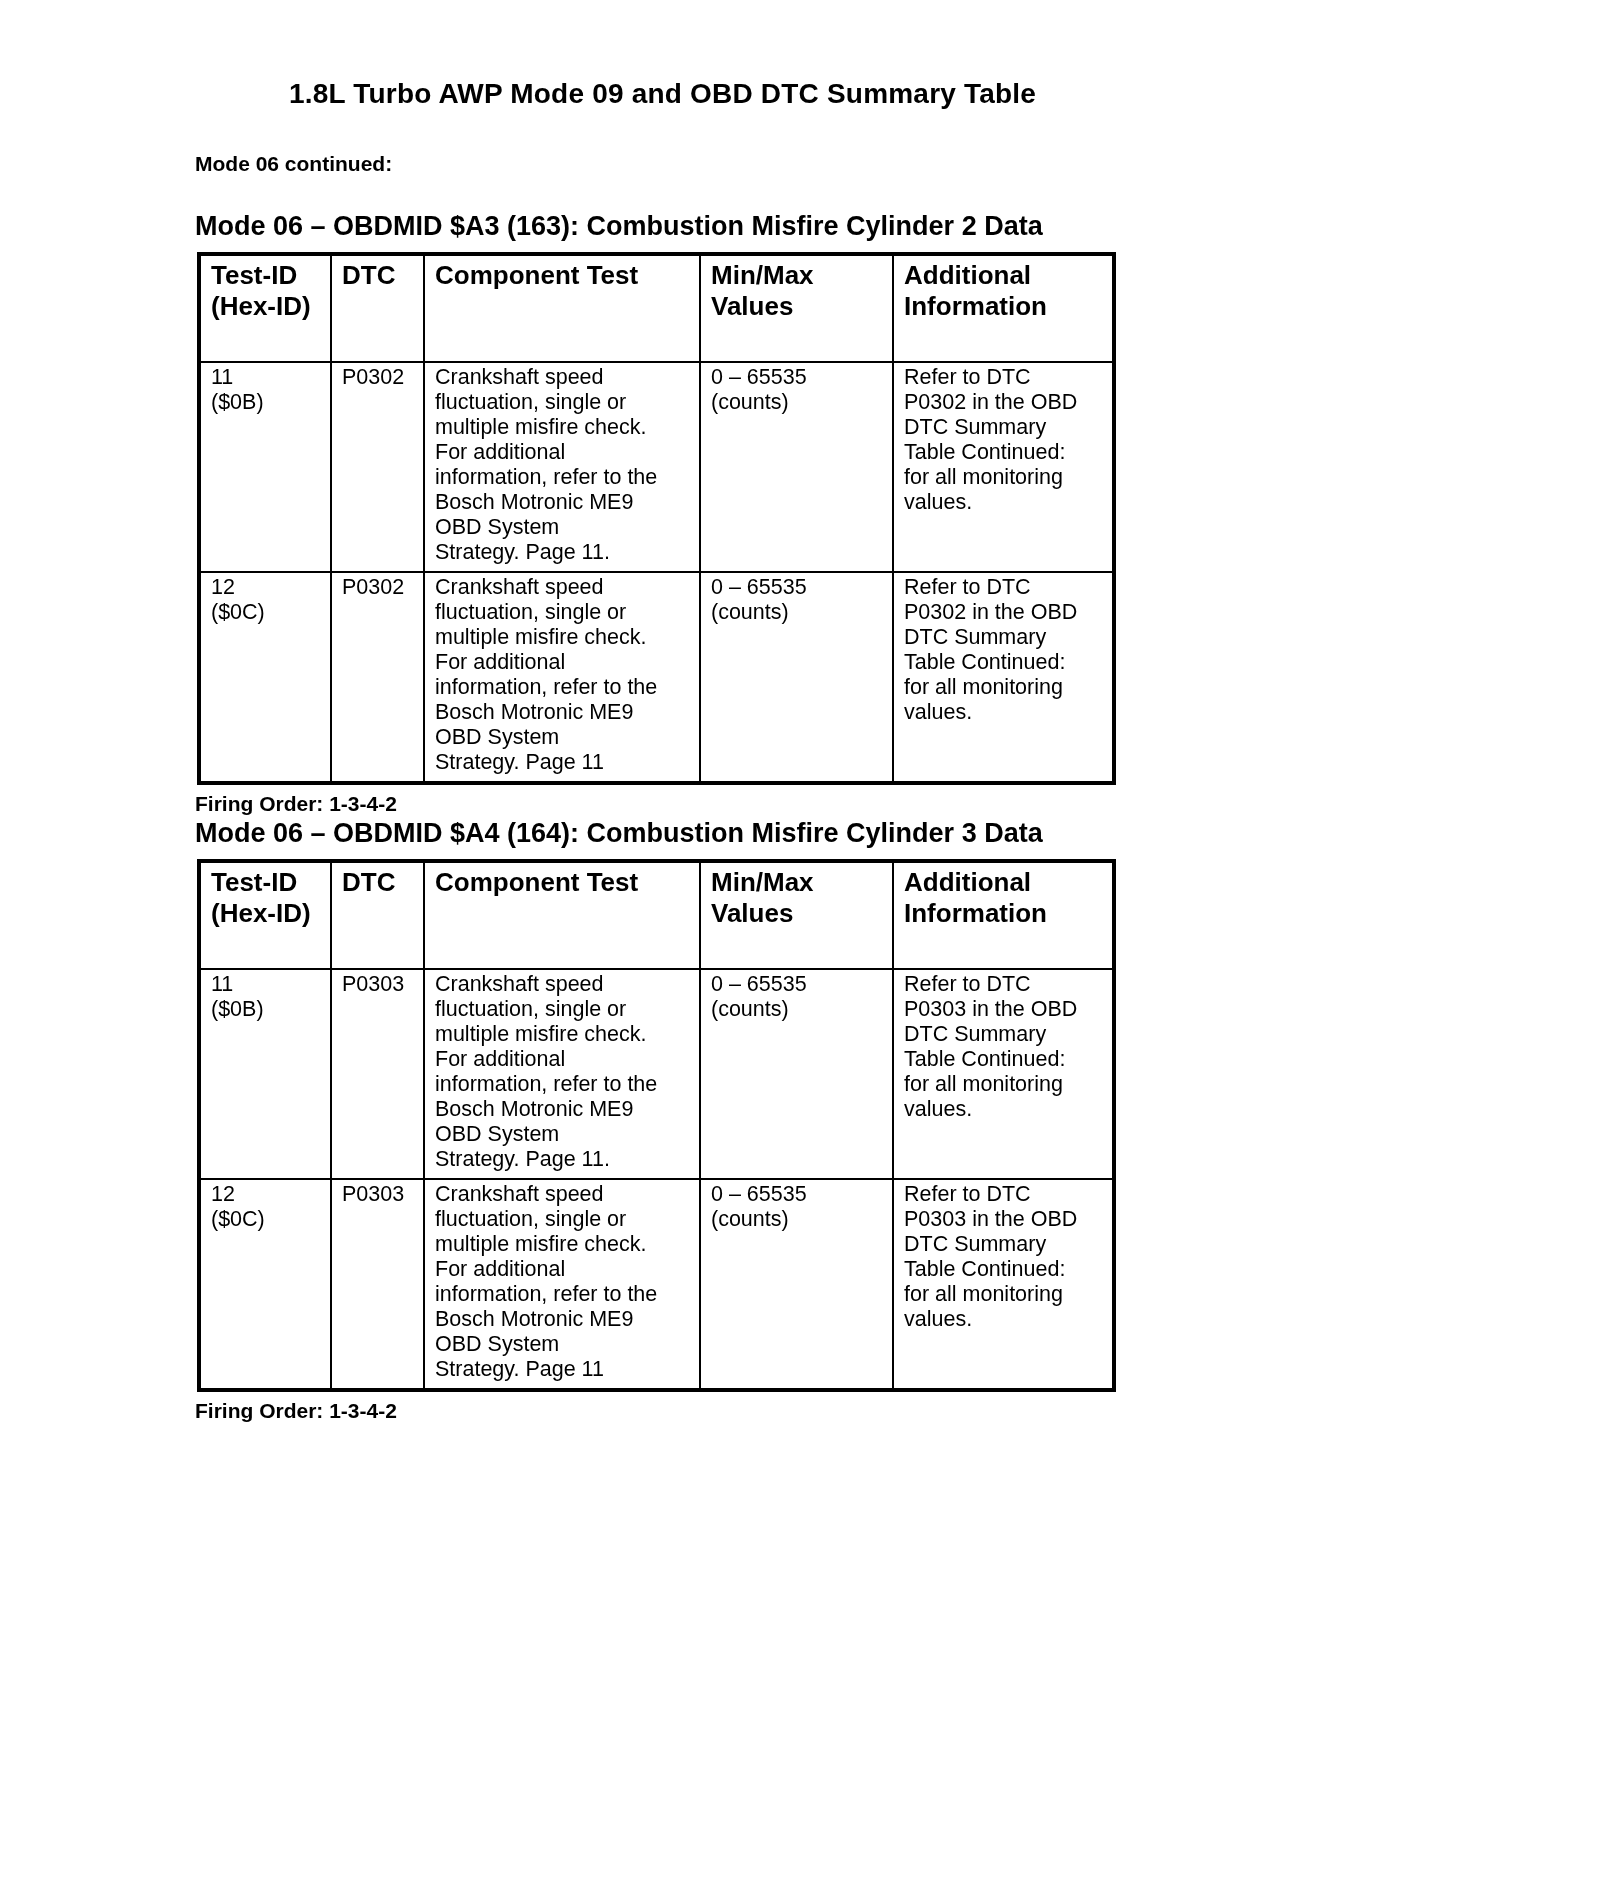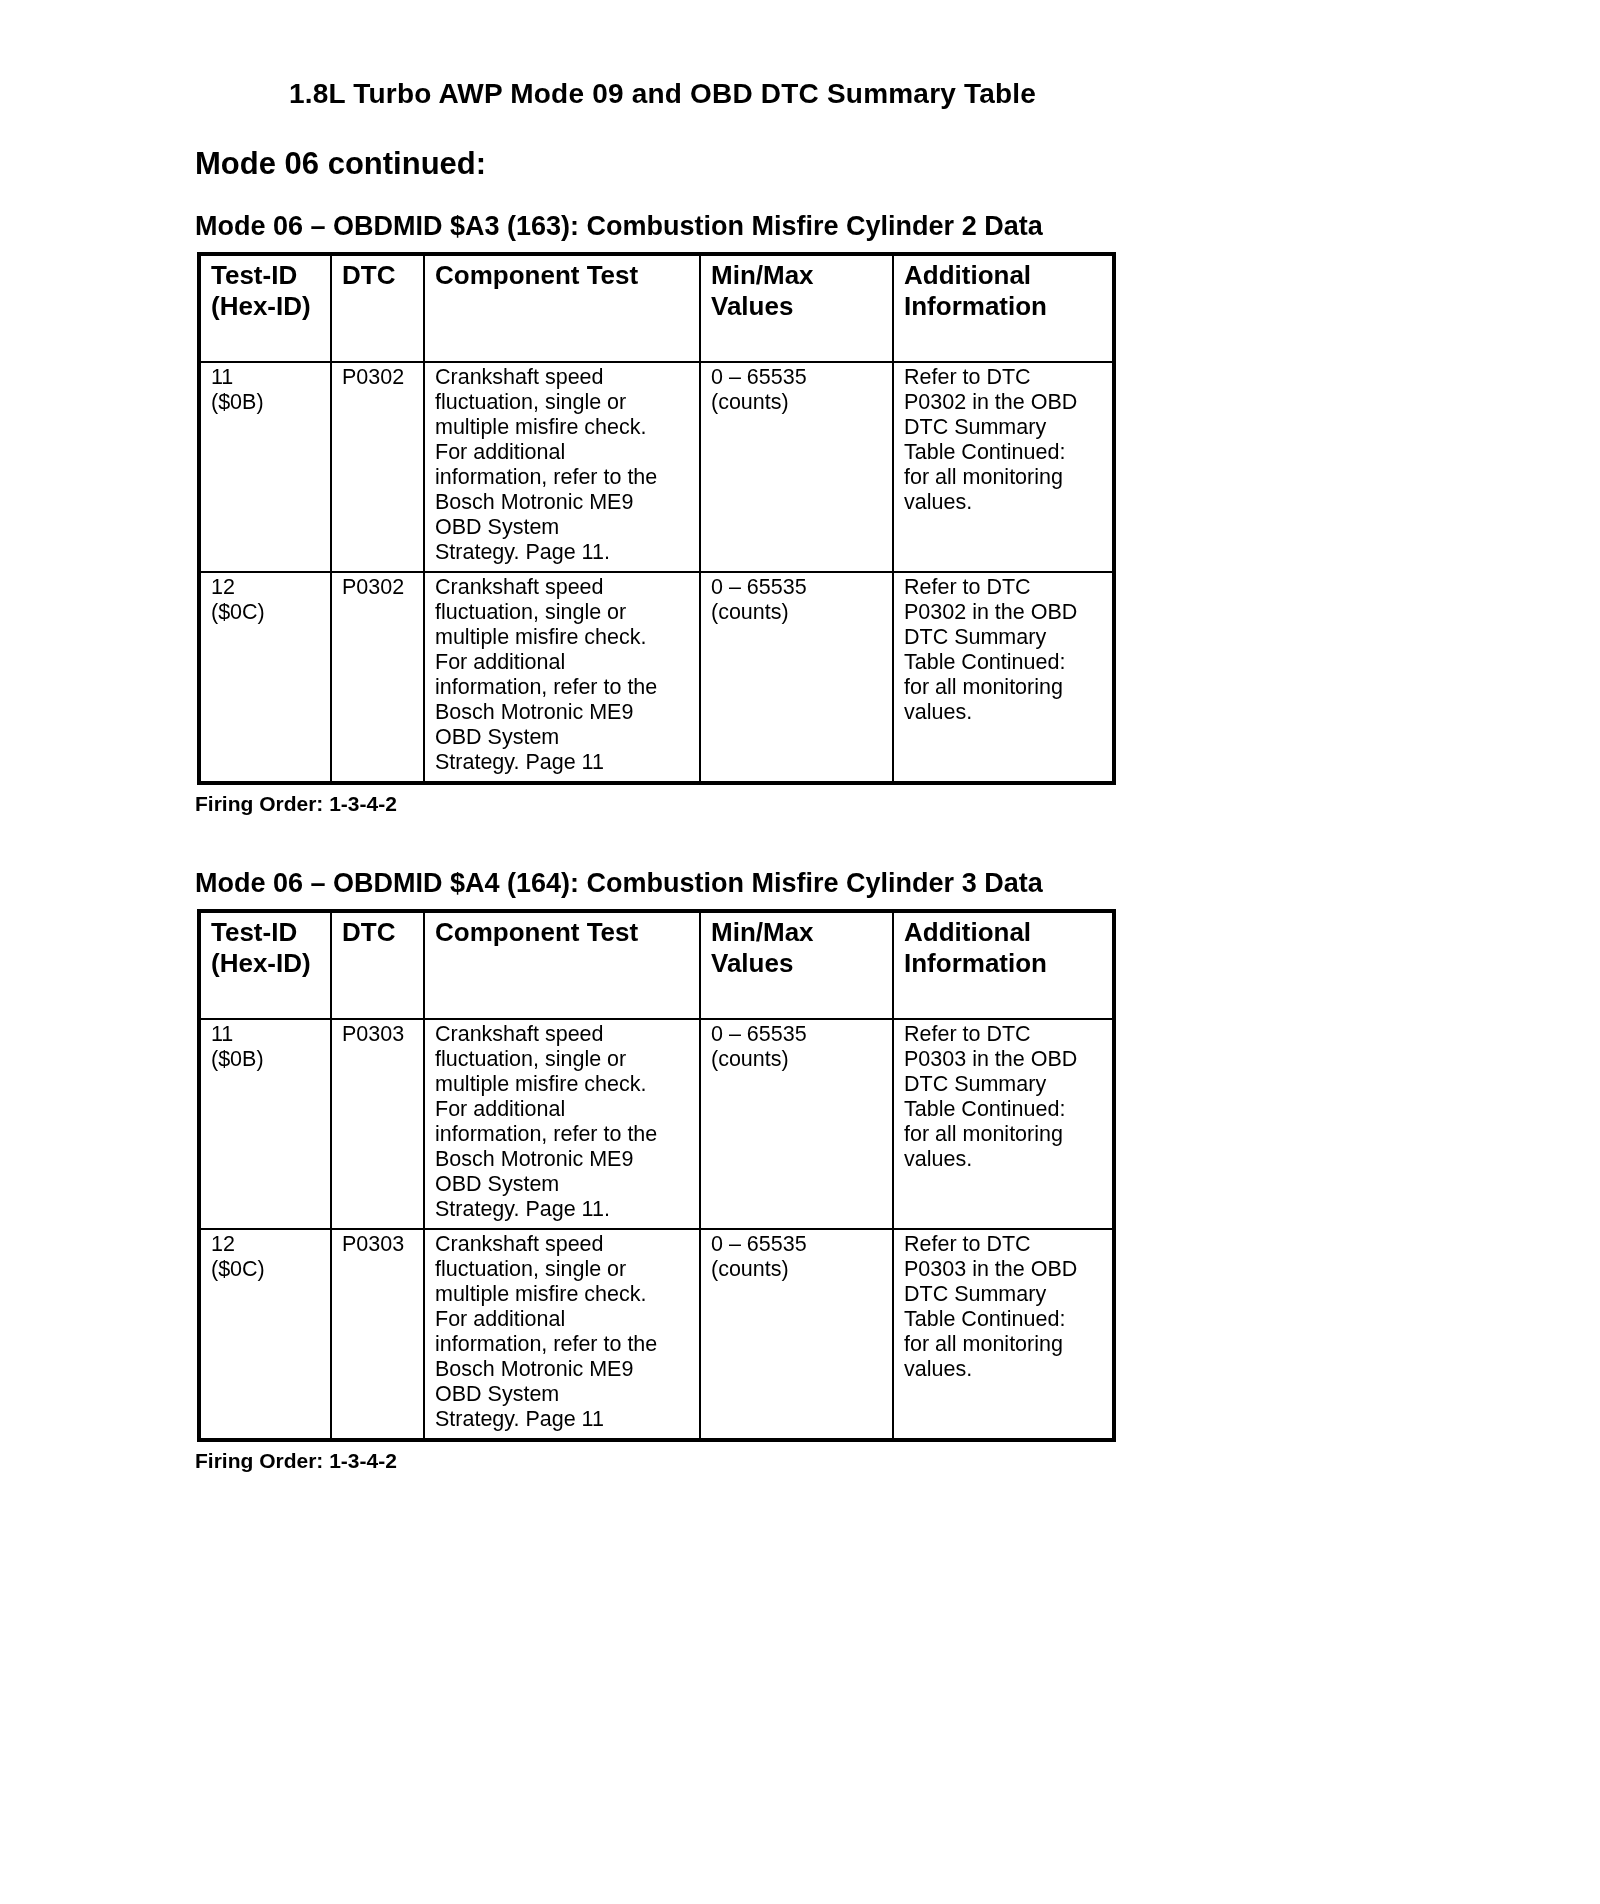--- a/index.html
+++ b/index.html
@@ -22,30 +22,30 @@
   .page-title {
     text-align: center;
     font-weight: bold;
     font-size: 28px;
     line-height: 32px;
     letter-spacing: 0.2px;
   }
   .page-subtitle {
     margin-top: 38px;
     font-weight: bold;
-    font-size: 31px;
+    font-size: 21px;
     line-height: 31px;
   }
   .section-heading {
     font-weight: bold;
     font-size: 27px;
     line-height: 31px;
   }
   .section-a3 .section-heading { margin-top: 32px; }
-  .section-a4 .section-heading { margin-top: 50px; }
+  .section-a4 .section-heading { }
   table.dtc-table {
     border-collapse: collapse;
     table-layout: fixed;
     width: 915px;
     margin-left: 2px;
     margin-top: 10px;
     border: 4px solid #000;
   }
   .dtc-table th, .dtc-table td {
     border: 2px solid #000;

